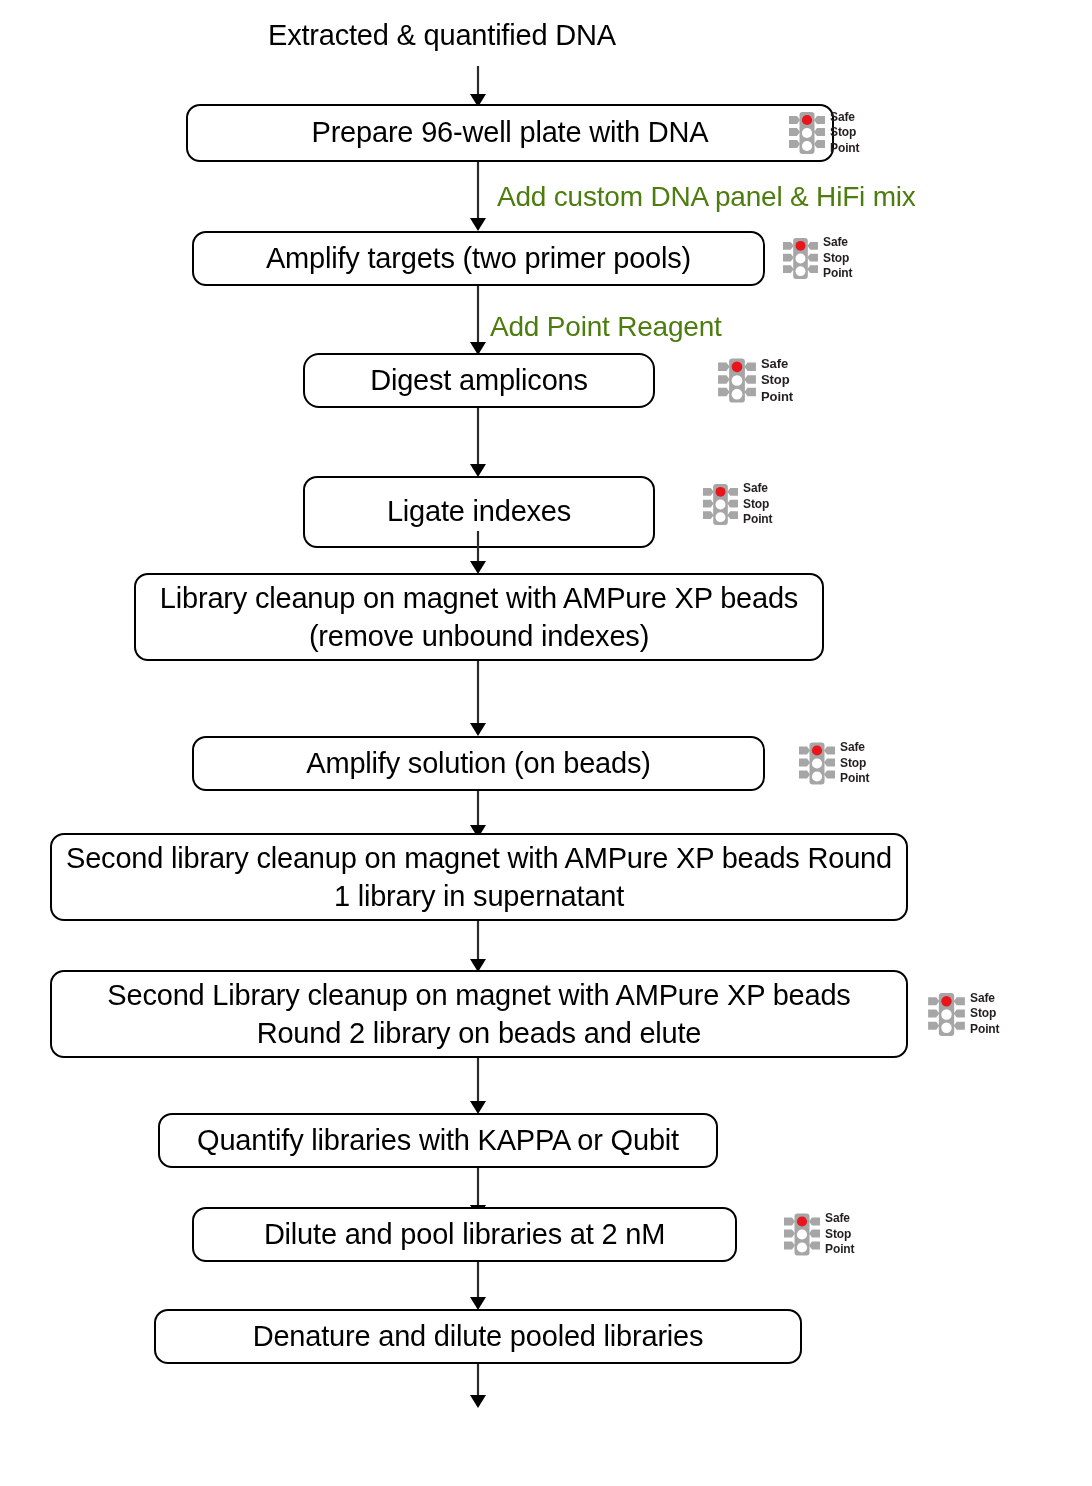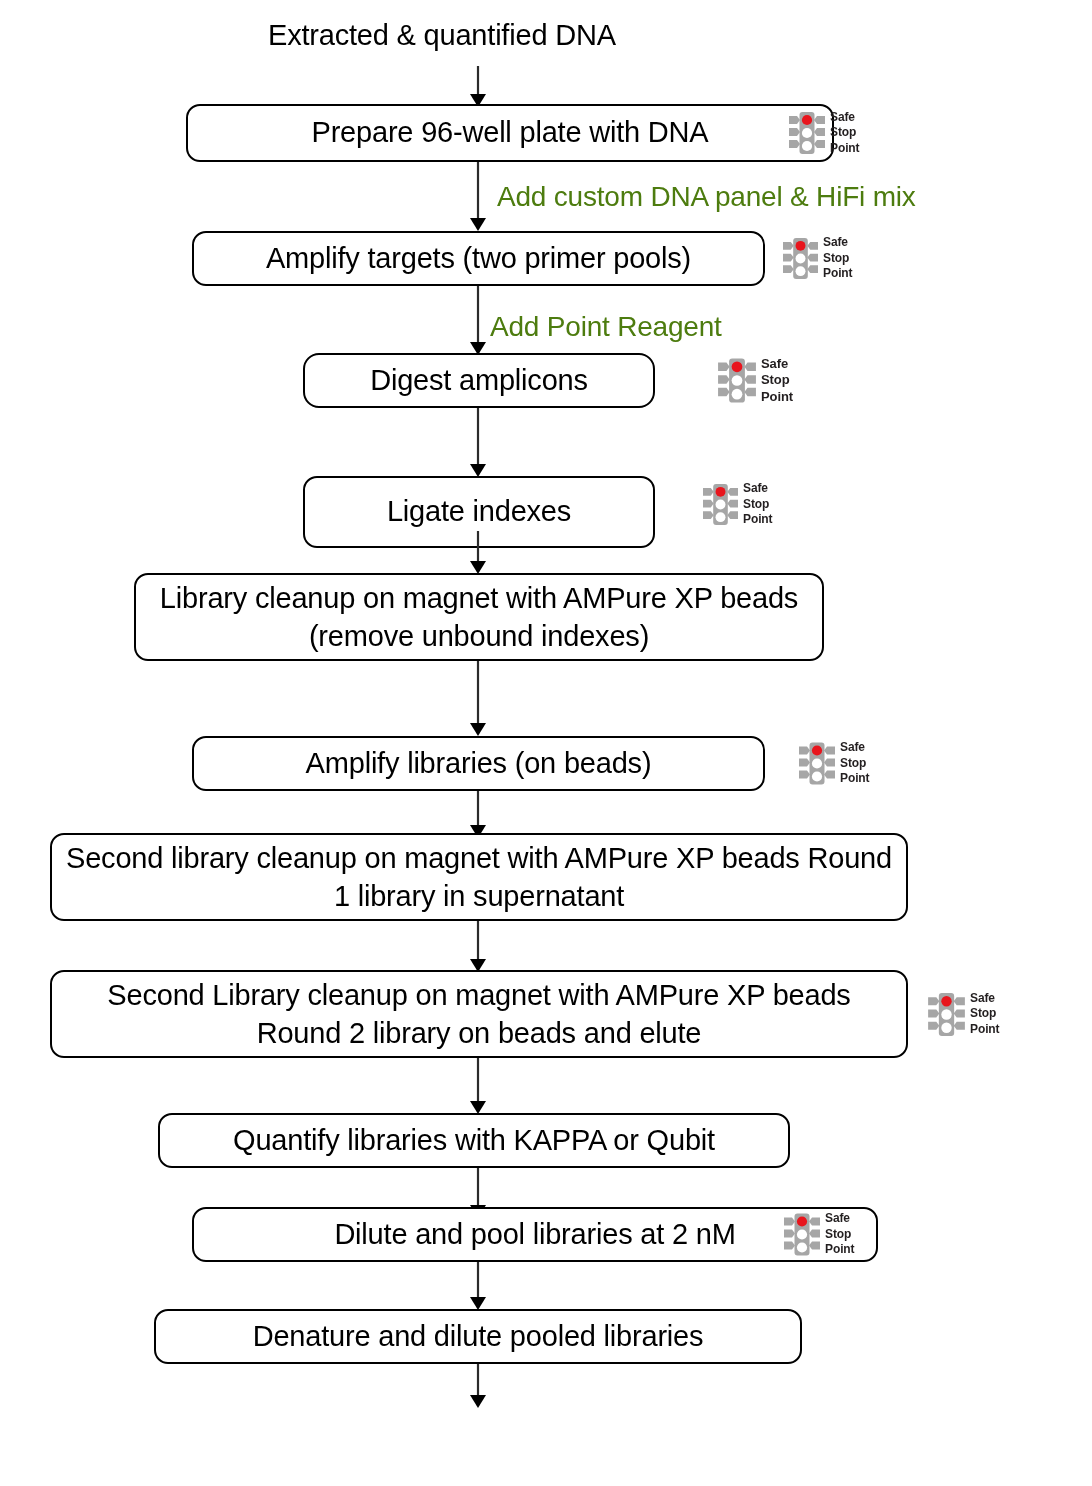--- a/index.html
+++ b/index.html
@@ -219,21 +219,21 @@
   <div class="node two-line" style="left:134px; top:573px; width:690px; height:88px;">
     <span>Library cleanup on magnet with AMPure XP beads (remove unbound indexes)</span>
   </div>
 
   <svg class="edge" style="left:466px; top:661px; width:24px; height:76px;">
     <line x1="12" y1="0" x2="12" y2="64"></line>
     <polygon points="4,62 20,62 12,75"></polygon>
   </svg>
 
   <div class="node" style="left:192px; top:736px; width:573px; height:55px;">
-    <span>Amplify libraries (on beads)</span>
+    <span>Amplify solution (on beads)</span>
   </div>
   <div class="ssp" style="left:798px; top:735px; height:57px;">
     <svg width="38" height="47" viewBox="0 0 38 46">
       <g fill="#a6a6a6">
         <path d="M1,6 L9,6 L12,10 L9,14 L1,14 Z"></path>
         <path d="M1,18 L9,18 L12,22 L9,26 L1,26 Z"></path>
         <path d="M1,30 L9,30 L12,34 L9,38 L1,38 Z"></path>
         <path d="M37,6 L29,6 L26,10 L29,14 L37,14 Z"></path>
         <path d="M37,18 L29,18 L26,22 L29,26 L37,26 Z"></path>
         <path d="M37,30 L29,30 L26,34 L29,38 L37,38 Z"></path>
@@ -287,30 +287,30 @@
       <span>Stop</span>
       <span>Point</span>
     </div>
   </div>
 
   <svg class="edge" style="left:466px; top:1058px; width:24px; height:57px;">
     <line x1="12" y1="0" x2="12" y2="45"></line>
     <polygon points="4,43 20,43 12,56"></polygon>
   </svg>
 
-  <div class="node" style="left:158px; top:1113px; width:632px; height:55px;">
+  <div class="node" style="left:158px; top:1113px; width:560px; height:55px;">
     <span>Quantify libraries with KAPPA or Qubit</span>
   </div>
 
   <svg class="edge" style="left:466px; top:1168px; width:24px; height:51px;">
     <line x1="12" y1="0" x2="12" y2="39"></line>
     <polygon points="4,37 20,37 12,50"></polygon>
   </svg>
 
-  <div class="node" style="left:192px; top:1207px; width:686px; height:55px;">
+  <div class="node" style="left:192px; top:1207px; width:545px; height:55px;">
     <span>Dilute and pool libraries at 2 nM</span>
   </div>
   <div class="ssp" style="left:783px; top:1206px; height:57px;">
     <svg width="38" height="47" viewBox="0 0 38 46">
       <g fill="#a6a6a6">
         <path d="M1,6 L9,6 L12,10 L9,14 L1,14 Z"></path>
         <path d="M1,18 L9,18 L12,22 L9,26 L1,26 Z"></path>
         <path d="M1,30 L9,30 L12,34 L9,38 L1,38 Z"></path>
         <path d="M37,6 L29,6 L26,10 L29,14 L37,14 Z"></path>
         <path d="M37,18 L29,18 L26,22 L29,26 L37,26 Z"></path>

